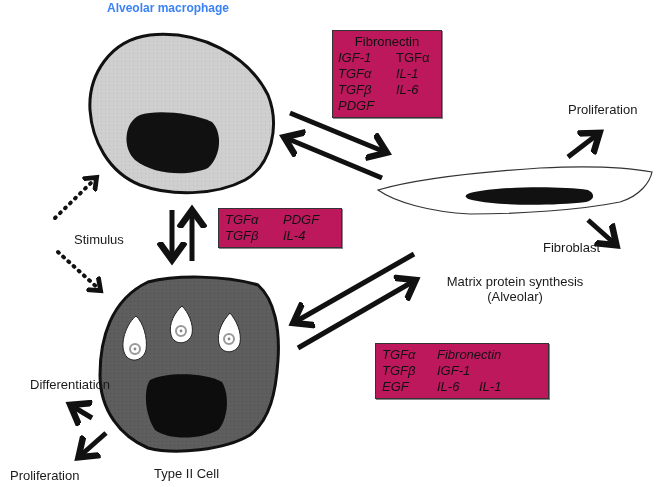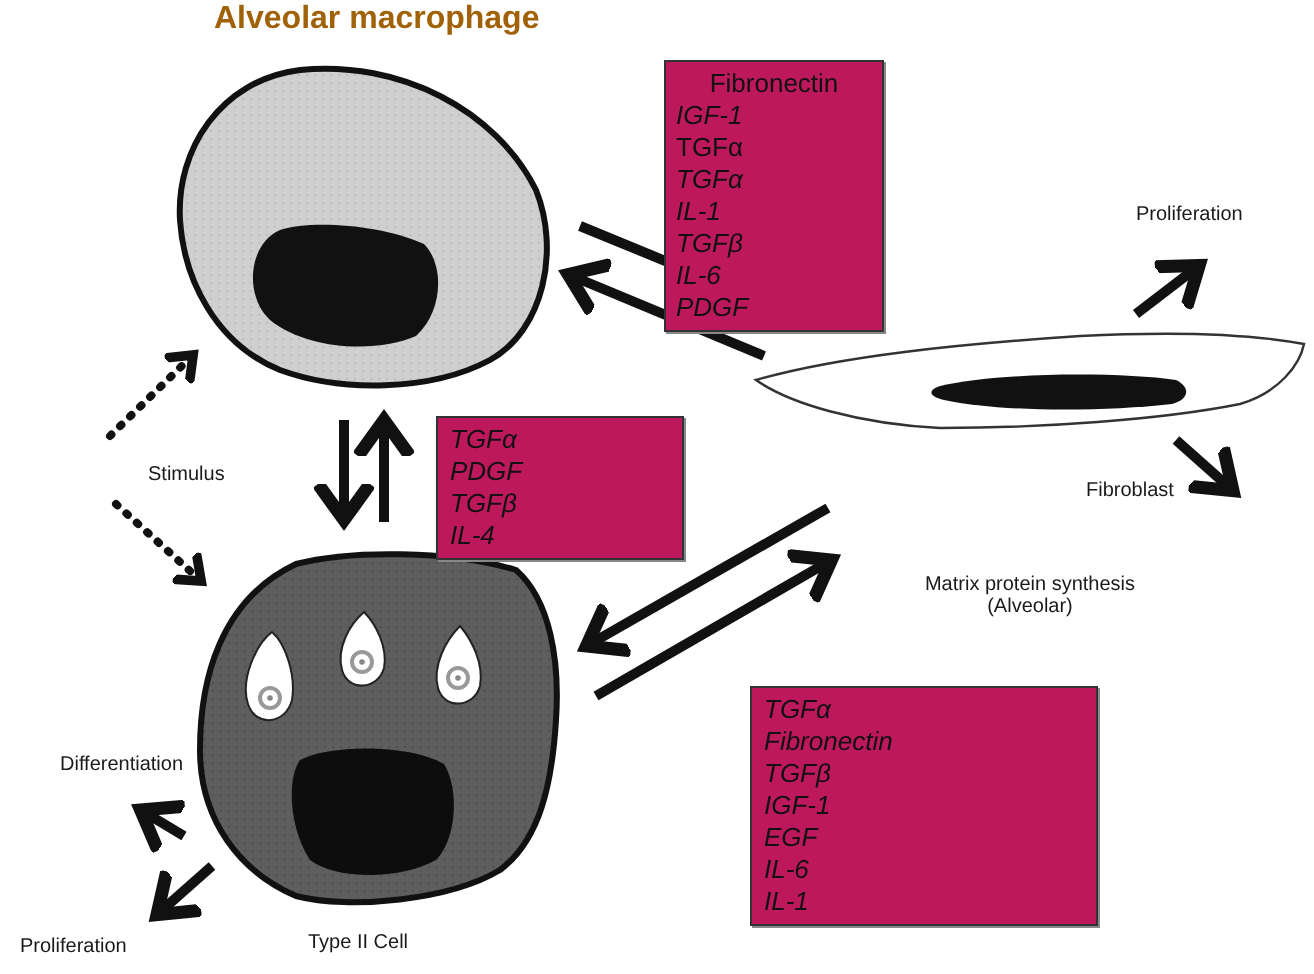--- a/index.html
+++ b/index.html
@@ -1,24 +1,24 @@
 <!DOCTYPE html>
 <html><head>
   <meta charset="utf-8">
   <style>
     html, body { margin: 0; padding: 0; background: #ffffff; }
     body { width: 657px; height: 487px; position: relative; overflow: hidden;
            font-family: "Liberation Sans", sans-serif; color: #111; }
     svg.diagram { position: absolute; left: 0; top: 0; }
-    .label { position: absolute; font-size: 10px; color: #1a1a1a; white-space: nowrap; }
-    .title { position: absolute; font-size: 16px; font-weight: bold; color: #a16207; white-space: nowrap; }
+    .label { position: absolute; font-size: 13px; color: #1a1a1a; white-space: nowrap; }
+    .title { position: absolute; font-size: 12px; font-weight: bold; color: #3b82f6; white-space: nowrap; }
     .box { position: absolute; background: #be185d; border: 1.5px solid #333;
            box-shadow: 1px 1px 0 #888; font-size: 13px; line-height: 16px; color: #111; }
     .box .it { font-style: italic; }
-    .box .row { display: flex; flex-direction: column; }
+    .box .row { display: flex; }
     .center { text-align: center; }
   </style>
 </head>
 <body>
 
 <svg class="diagram" width="657" height="487" viewBox="0 0 657 487">
   <defs>
     <marker id="ah" markerWidth="6" markerHeight="6" refX="3.2" refY="3" orient="auto" markerUnits="strokeWidth">
       <path d="M0,0.4 L3.6,3 L0,5.6" fill="none" stroke="#111" stroke-width="1.3" stroke-linejoin="miter"></path>
     </marker>
@@ -83,21 +83,21 @@
   <line x1="92" y1="418" x2="72" y2="406" stroke="#111" stroke-width="5" marker-end="url(#ah)"></line>
   <line x1="106" y1="433" x2="80" y2="456" stroke="#111" stroke-width="5" marker-end="url(#ah)"></line>
 </svg>
 
 <div class="title" style="left:107px; top:1px;">Alveolar macrophage</div>
 
 <div class="label" style="left:34px; top:232px;margin-left:40px;">Stimulus</div>
 
 <div class="label" style="left:568px; top:102px;">Proliferation</div>
 <div class="label" style="left:495px; top:240px;margin-left:48px;">Fibroblast</div>
-<div class="label center" style="left:440px; top:287px; width:150px;">
+<div class="label center" style="left:440px; top:274px; width:150px;">
   <div>Matrix protein synthesis</div>
   <div>(Alveolar)</div>
 </div>
 
 <div class="label" style="left:2px; top:377px;margin-left:28px;">Differentiation</div>
 <div class="label" style="left:10px; top:468px;">Proliferation</div>
 <div class="label" style="left:154px; top:466px;text-align:right;">Type II Cell</div>
 
 <div class="box" style="left:332px; top:30px; width:98px; padding:3px 5px 3px 5px;">
   <div class="center">Fibronectin</div>

